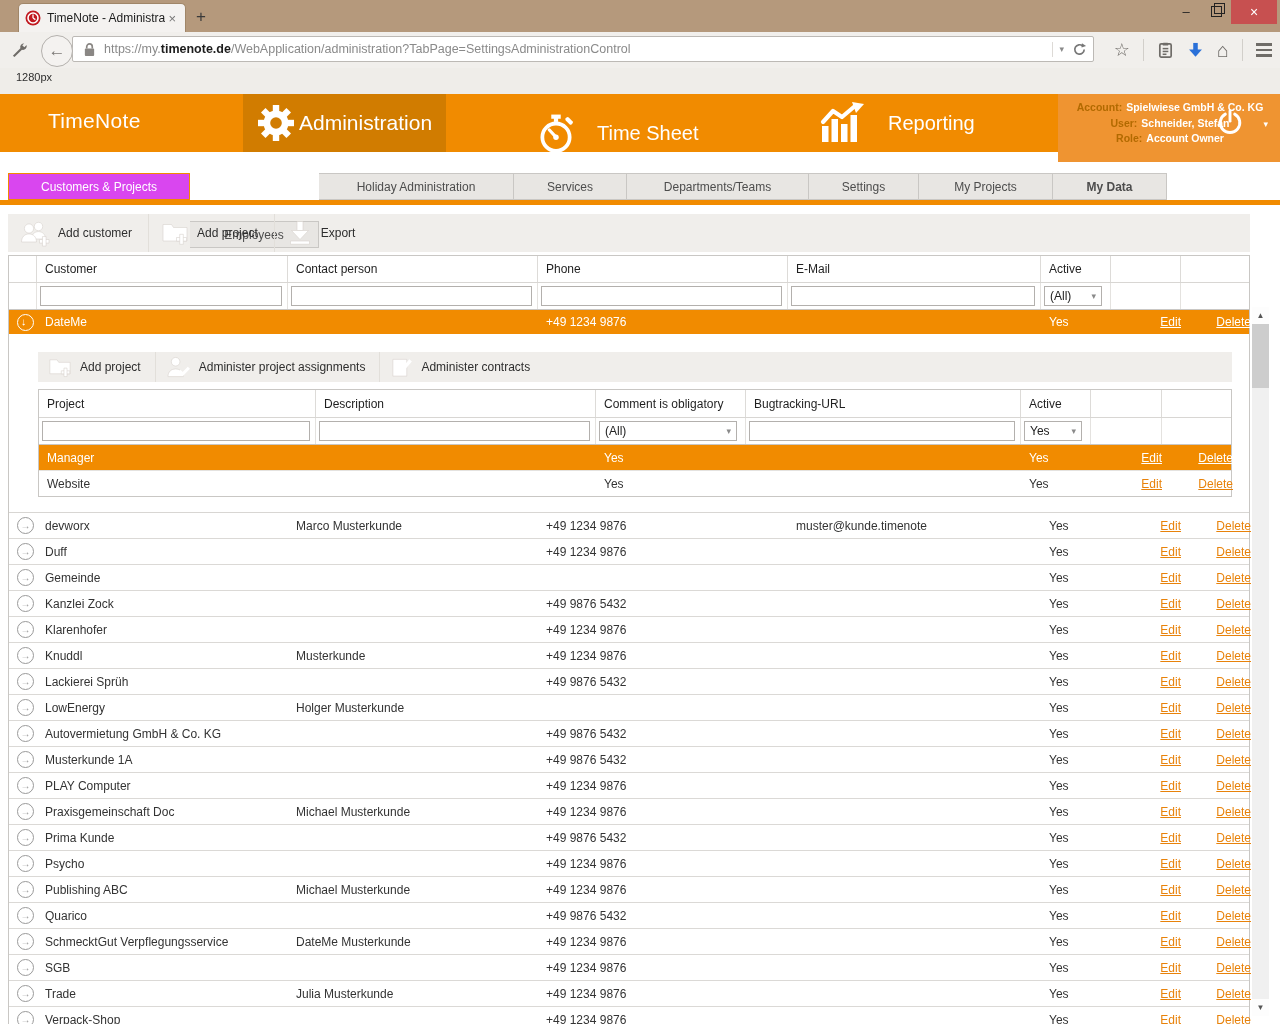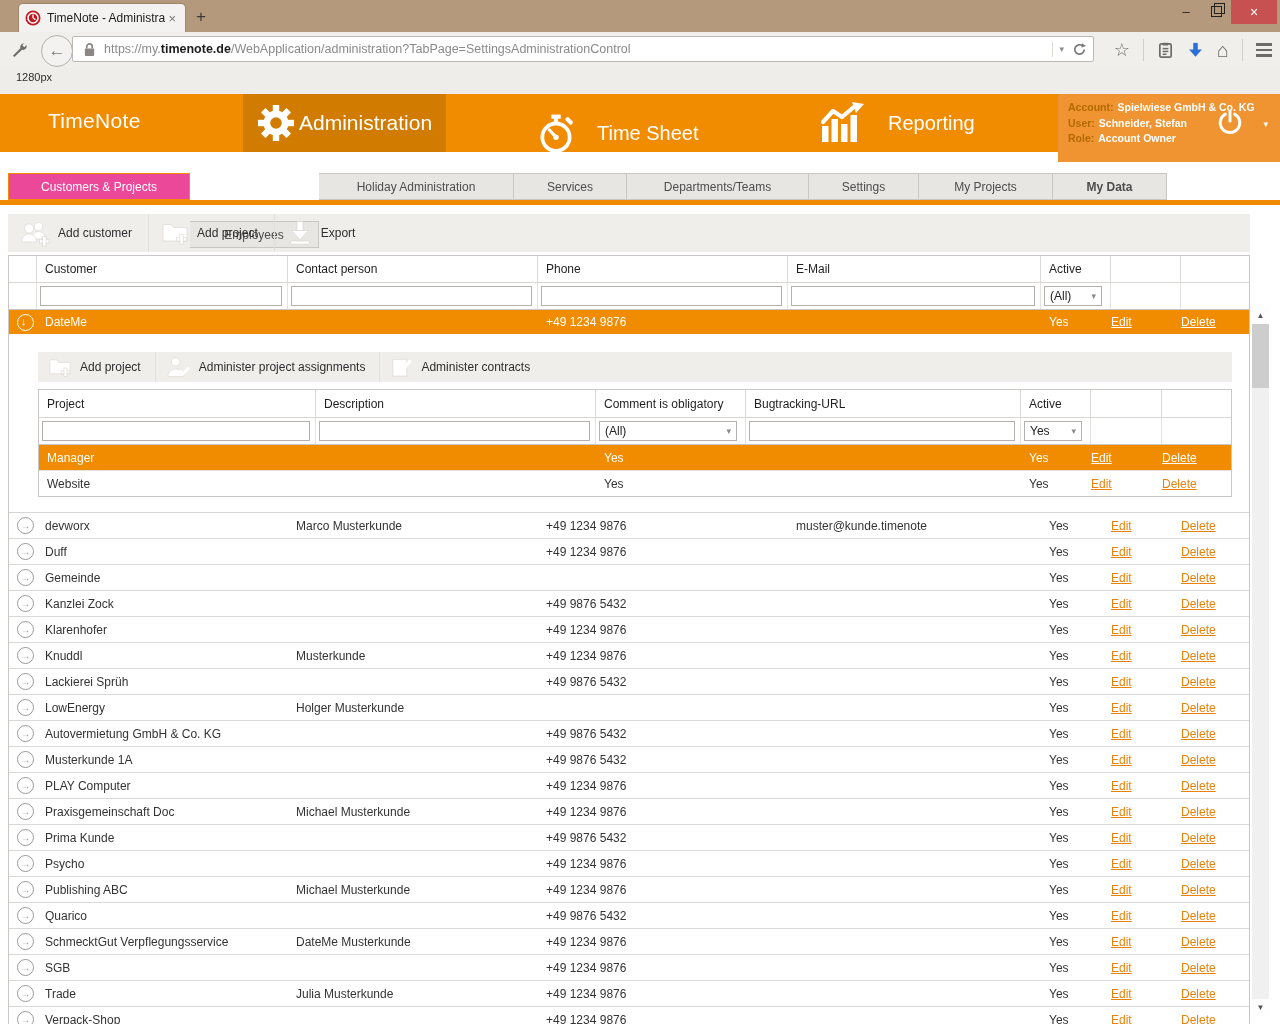--- a/index.html
+++ b/index.html
@@ -34,42 +34,42 @@
   .caret{color:#8a8a8a;font-size:9px;}
   .bicons{position:absolute;right:8px;top:0;height:36px;display:flex;align-items:center;gap:13px;}
   .glyph-ic{font-size:18px;color:#6f6c68;line-height:1;}
   .vsep{width:1px;height:22px;background:#d2cfca;}
   .burger{display:flex;flex-direction:column;gap:3px;}
   .burger i{display:block;width:16px;height:2.5px;background:#6f6c68;}
 
   .ruler{height:26px;background:#efede9;font-size:11px;color:#2e2e2e;padding:3px 0 0 16px;box-sizing:border-box;}
 
   
-  .nav{position:relative;height:58px;background:#f18b00;}
+  .nav{position:relative;height:58px;background:#f18b00;text-align:center;}
   .brand{position:absolute;left:48px;top:15px;color:#fff;font-size:21px;letter-spacing:.3px;}
   .nav-admin{position:absolute;left:243px;top:0;height:58px;background:#d17c00;display:flex;align-items:center;
              padding:0 14px;box-sizing:border-box;}
   .nav-admin .lbl{color:#fff;font-size:21px;margin-left:4px;}
   .nav-ts{position:absolute;left:535px;top:12px;height:55px;display:flex;align-items:center;}
   .nav-rep{position:absolute;left:820px;top:0;height:58px;display:flex;align-items:center;}
   .nav-ts .lbl,.nav-rep .lbl{color:#fff;font-size:20px;margin-left:20px;}
   .account{position:absolute;right:0;top:0;width:222px;height:68px;background:#ef9431;
            padding:6px 8px 0 10px;box-sizing:border-box;}
   .acc-row{font-size:10.5px;font-weight:700;line-height:15.5px;white-space:nowrap;}
   .acc-row .k{color:#b26a00;margin-right:4px;}
   .acc-row .v{color:#fff;}
   .pwr{position:absolute;right:36px;top:15px;}
   .acc-caret{position:absolute;right:12px;top:25px;color:#fff;font-size:9px;}
 
   
   .tabsrow{display:flex;height:27px;padding-left:8px;background:#fff;}
   .tab{height:27px;box-sizing:border-box;background:#e8e6e3;border:1px solid #c9c7c4;border-left:none;
        display:flex;align-items:center;justify-content:center;font-size:12px;color:#4d4d4d;}
   .tab:first-child{border-left:1px solid #c9c7c4;}
-  .tab.active{background:#ec4899;border-color:#f18b00;color:#fff;}
+  .tab.active{background:#d946ef;border-color:#f18b00;color:#fff;}
   .strip{height:5px;background:#f18b00;}
 
   
   .toolbar{width:1242px;height:38px;background:#f0eeeb;margin:9px 8px 3px;display:flex;align-items:flex-end;}
   .tbtn{height:100%;display:flex;align-items:center;padding:0 16px 0 12px;border-right:1px solid #e2dfda;font-size:12px;color:#2e2e2e;}
   .tbtn span{margin-left:8px;}
 
   
   .grid{width:1242px;margin:0 8px;border:1px solid #c9c7c4;border-bottom:none;font-size:12px;box-sizing:border-box;}
   .mrow{display:grid;grid-template-columns:28px 251px 250px 250px 253px 70px 70px 70px;}
@@ -83,21 +83,21 @@
   .frow .cell:last-child{border-right:none;}
   .fin{height:18px;border:1px solid #b3b0ad;width:calc(100% - 8px);margin-right:5px;font-size:12px;padding:0 4px;box-sizing:content-box;}
   .dd{height:20px;border:1px solid #b3b0ad;background:#fff;display:flex;align-items:center;justify-content:space-between;
       padding:0 5px;box-sizing:border-box;font-size:12px;color:#222;}
   .dd .caret{color:#8a8a8a;}
   .selrow{height:24px;background:#f18b00;color:#fff;}
   .selrow a{color:#fff;}
   .circ{width:15px;height:15px;border-radius:50%;border:1px solid #9a9a9a;color:#9a9a9a;font-size:10px;
         display:inline-flex;align-items:center;justify-content:center;line-height:1;}
   .circ.open{border-color:#fff;color:#fff;transform:rotate(90deg);}
-  .lk{justify-content:flex-start;padding-left:0;}
+  .lk{justify-content:flex-end;padding-left:0;}
   a{color:#e8820a;text-decoration:underline;cursor:pointer;}
 
   
   .panel{background:#fff;padding:18px 0 15px 29px;border-bottom:1px solid #d8d6d3;}
   .subtoolbar{width:1194px;height:30px;background:#f0eeeb;display:flex;align-items:center;}
   .subtoolbar .tbtn{padding:0 14px 0 10px;}
   .subgrid{width:1194px;border:1px solid #c9c7c4;margin-top:7px;box-sizing:border-box;}
   .subgrid .hrow{height:27px;}
   .pdata{height:25px;}
   .pdata.sel{background:#f18b00;color:#fff;}

